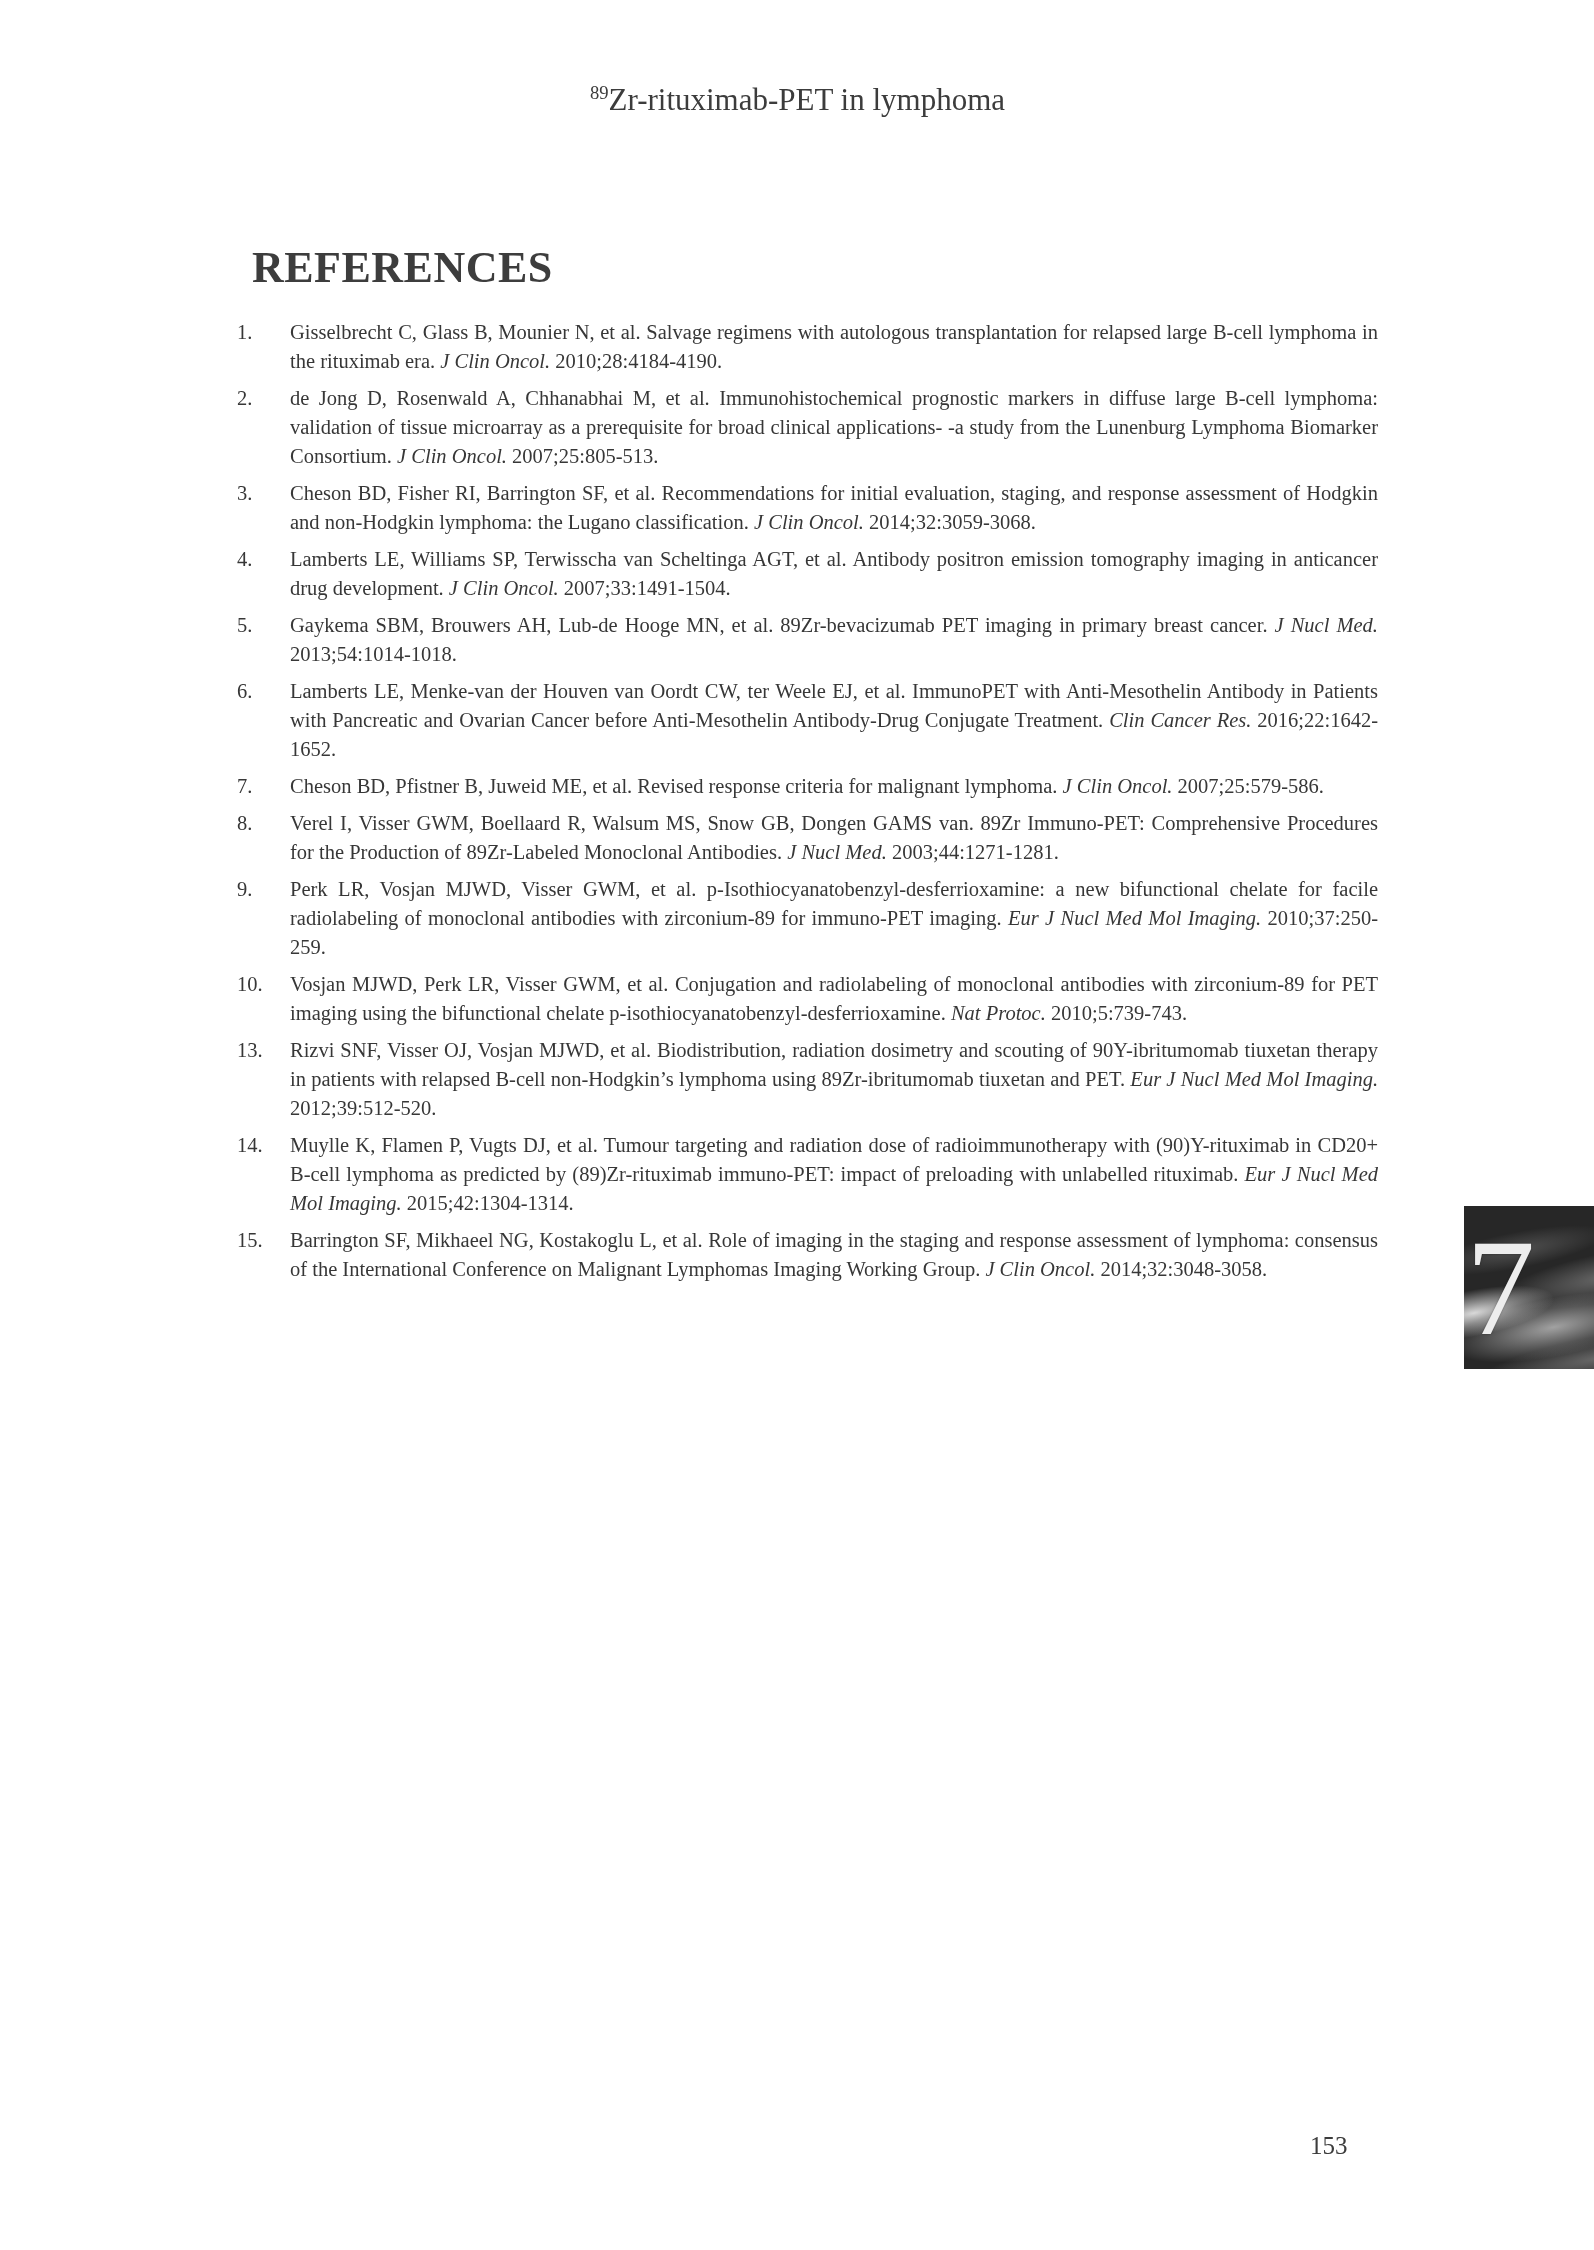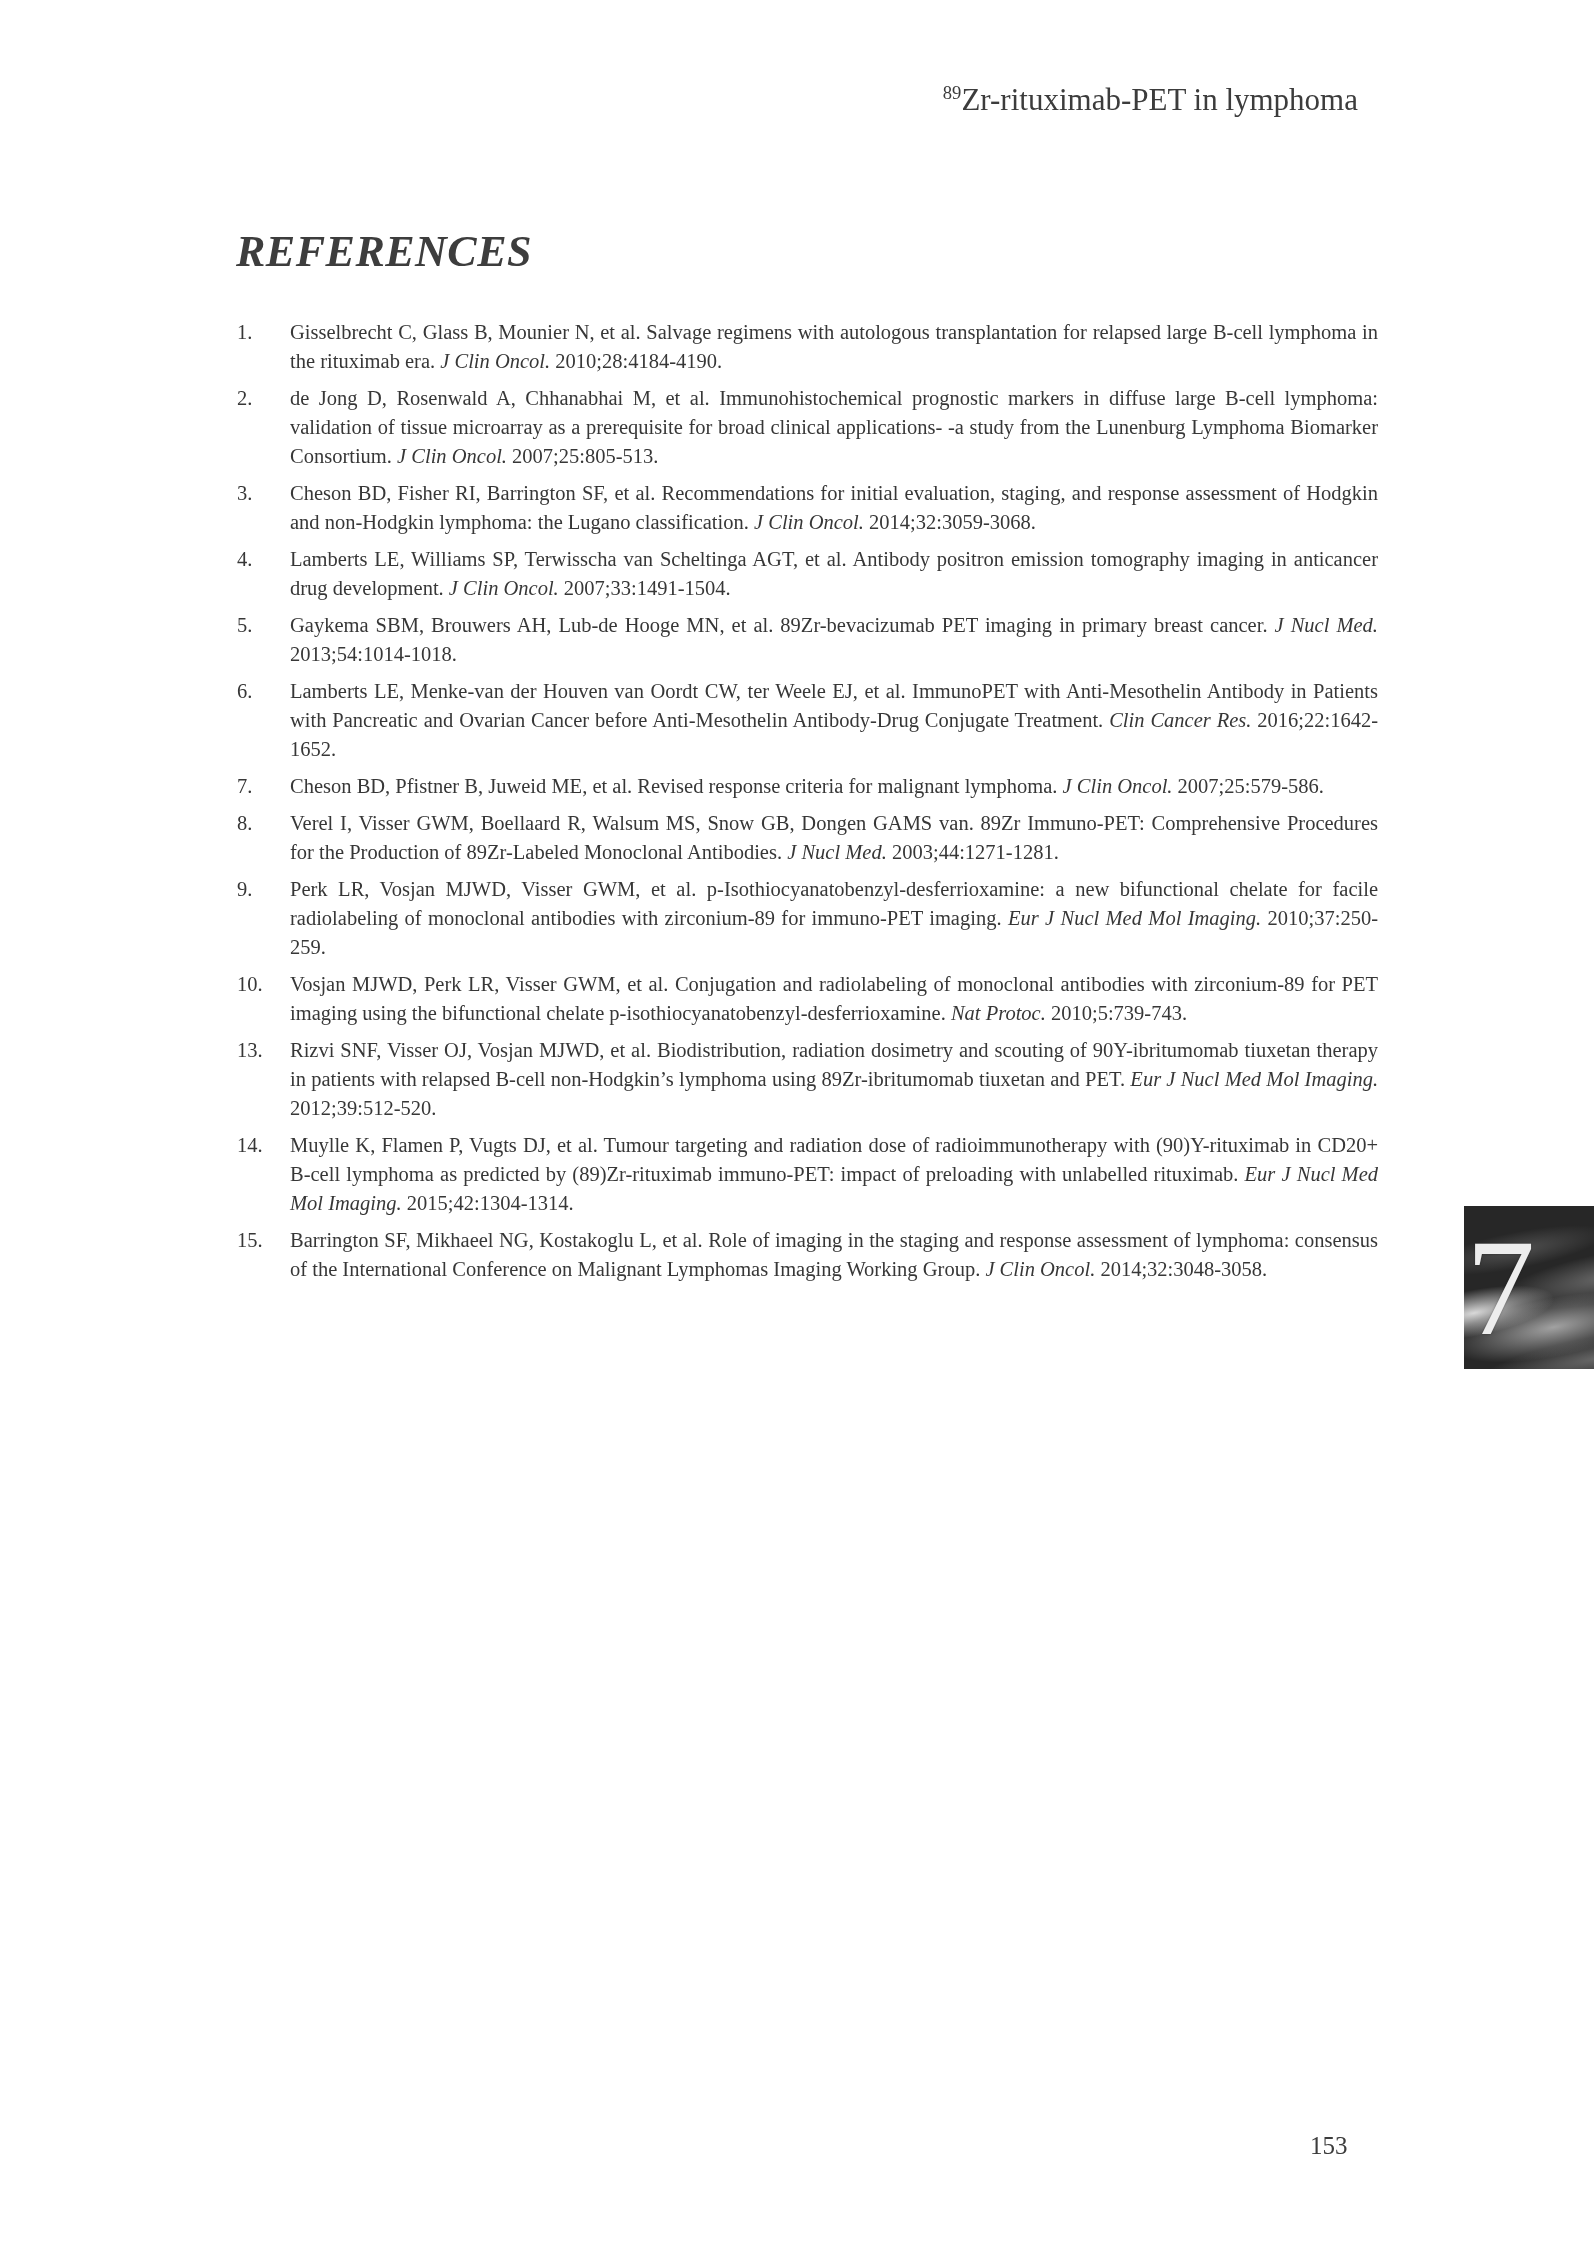--- a/index.html
+++ b/index.html
@@ -9,21 +9,21 @@
     font-family: "Liberation Serif", serif;
     color: #373737;
     position: relative;
     overflow: hidden;
   }
 
   
   .running-header {
     position: absolute;
     top: 82px; left: 237px; right: 216px;
-    text-align: right;
+    text-align: center;
     padding-right: 20px;
     font-size: 31px;
     color: #3c3c3c;
     white-space: nowrap;
   }
   .running-header sup {
     font-size: 0.6em;
     vertical-align: super;
     line-height: 0;
   }
@@ -93,21 +93,21 @@
     font-size: 25px;
     line-height: 40px;
     color: #3c3c3c;
   }
 </style>
 </head>
 <body>
 
 <div class="running-header"><sup>89</sup><span>Zr-rituximab-PET in lymphoma</span></div>
 
-<h1 class="section-title" style="margin:0;font-style:italic;">REFERENCES</h1>
+<h1 class="section-title" style="margin:16px;">REFERENCES</h1>
 
 <ol class="ref-list">
     <li class="ref">
       <span class="ref-num">1.</span>
       <span class="ref-text"><span>Gisselbrecht C, Glass B, Mounier N, et al. Salvage regimens with autologous transplantation for relapsed large B-cell lymphoma in the rituximab era. </span><i>J Clin Oncol.</i><span> 2010;28:4184-4190.</span></span>
     </li>
     <li class="ref">
       <span class="ref-num">2.</span>
       <span class="ref-text"><span>de Jong D, Rosenwald A, Chhanabhai M, et al. Immunohistochemical prognostic markers in diffuse large B-cell lymphoma: validation of tissue microarray as a prerequisite for broad clinical applications- -a study from the Lunenburg Lymphoma Biomarker Consortium. </span><i>J Clin Oncol.</i><span> 2007;25:805-513.</span></span>
     </li>

